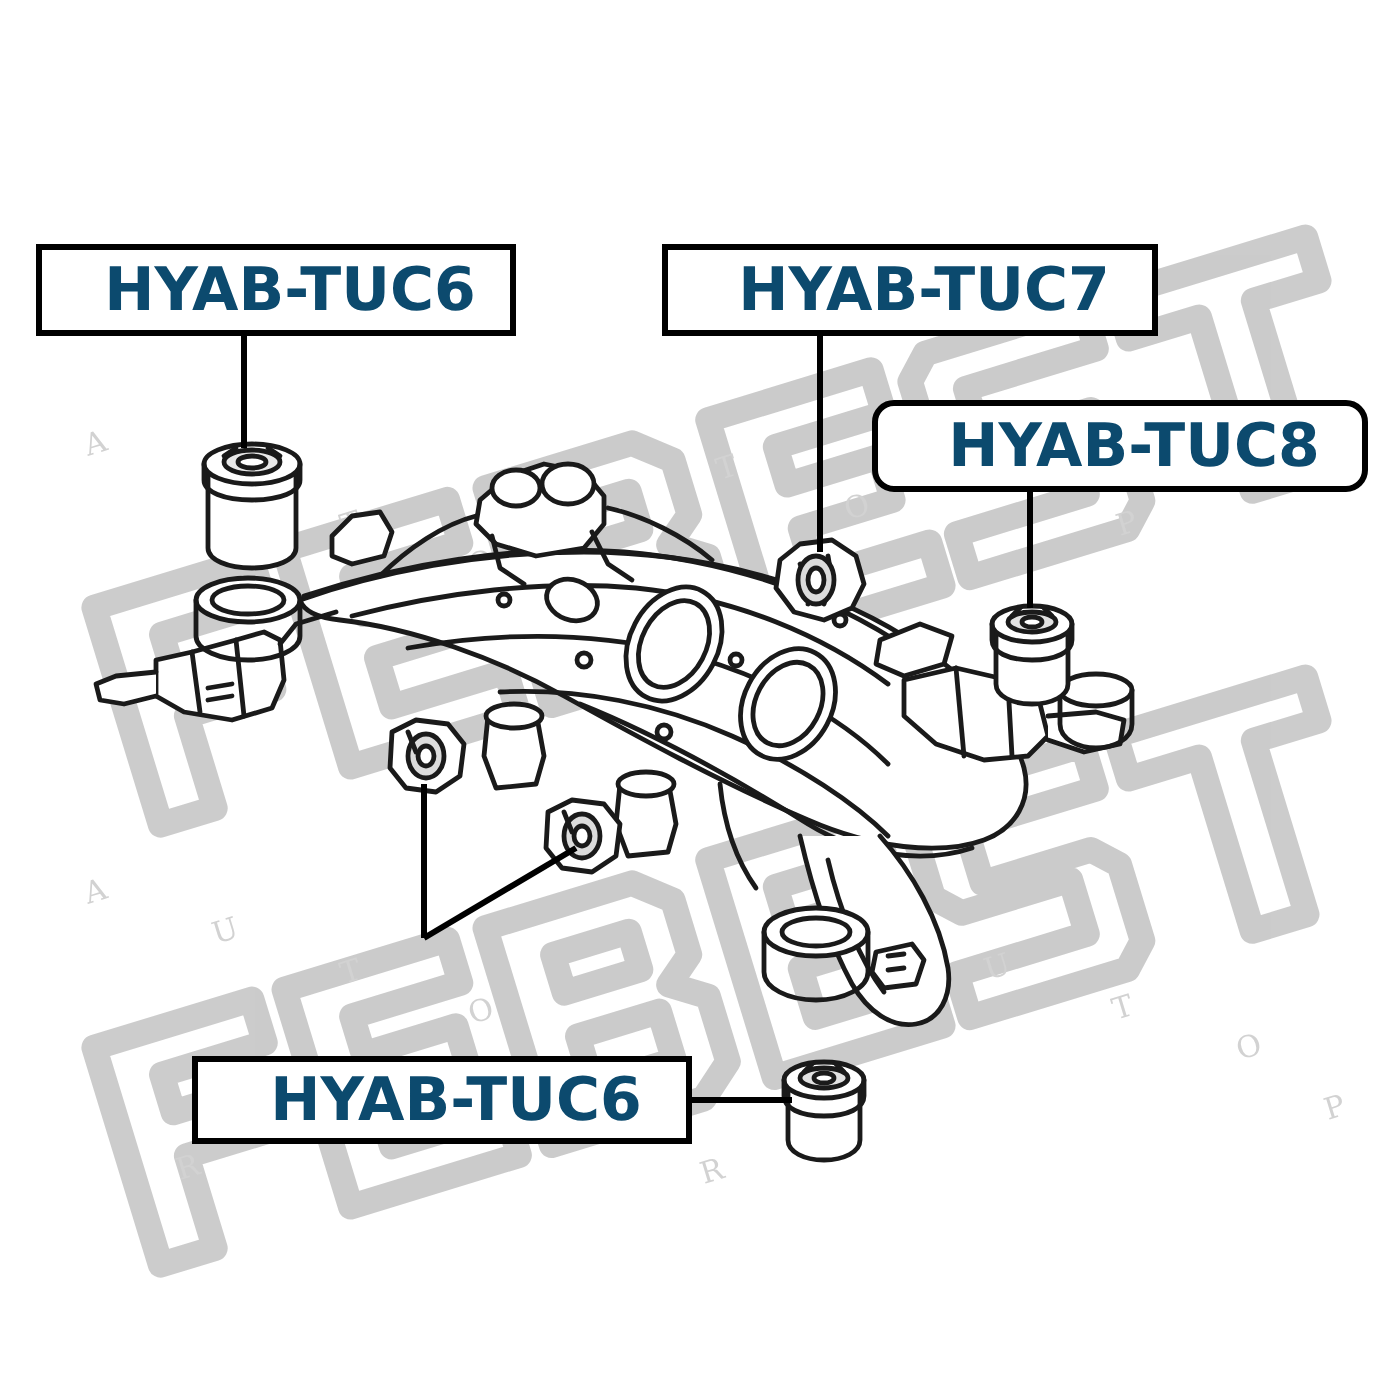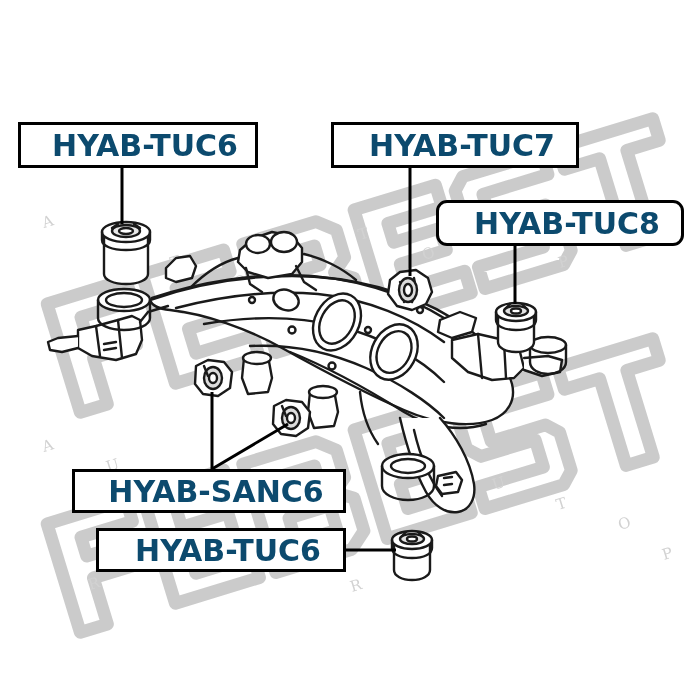--- a/index.html
+++ b/index.html
@@ -279,23 +279,20 @@
     </div>
 
     <div class="plabel" style="left:302px; top:122px; width:248px; height:46px; font-size:30px;margin-left:29px;">
       <span>HYAB-TUC7</span>
     </div>
 
     <div class="plabel" style="left:436px; top:200px; width:248px; height:46px; font-size:30px;border-radius:11px;">
       <span>HYAB-TUC8</span>
     </div>
 
-    <div class="plabel" style="left:72px; top:469px; width:274px; height:44px; font-size:30px;">
-      <span>HYAB-SANC6</span>
-    </div>
 
     <div class="plabel" style="left:96px; top:528px; width:250px; height:44px; font-size:30px;">
       <span>HYAB-TUC6</span>
     </div>
 
   </div>
 
 </div>
 
 </body></html>

